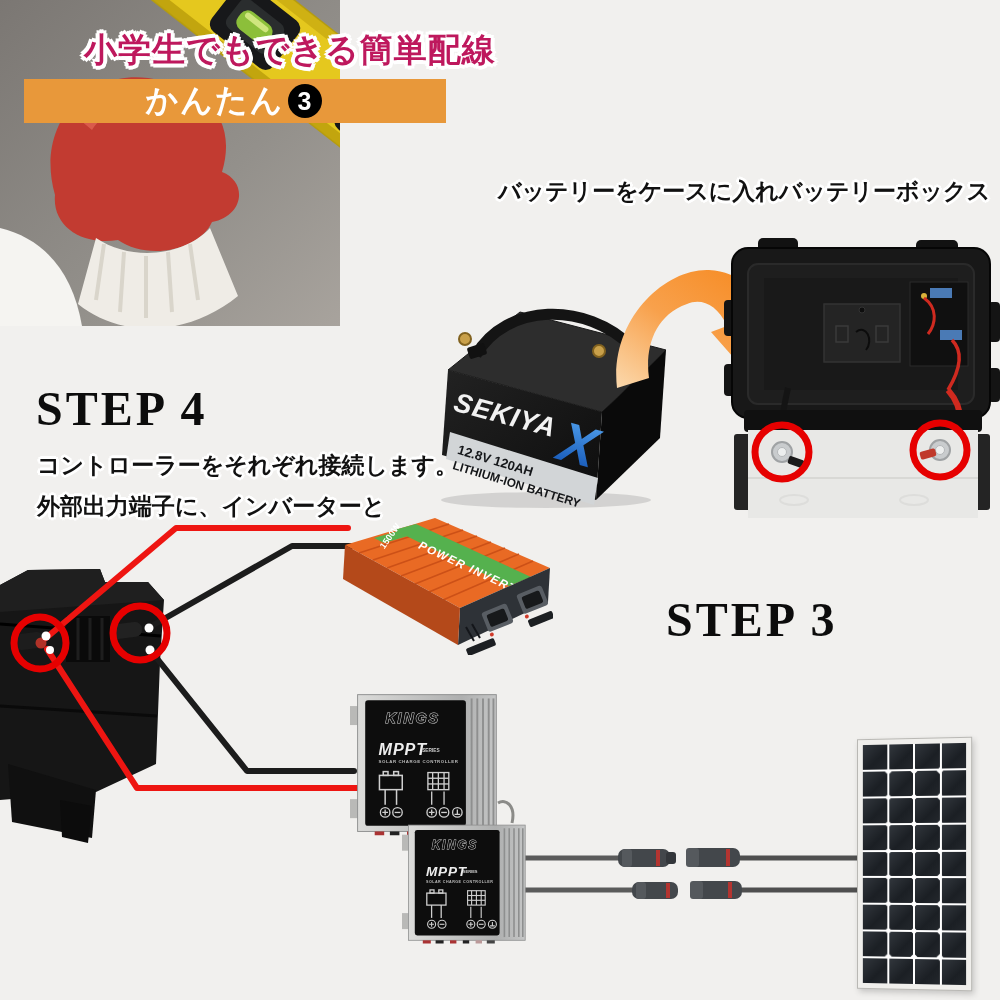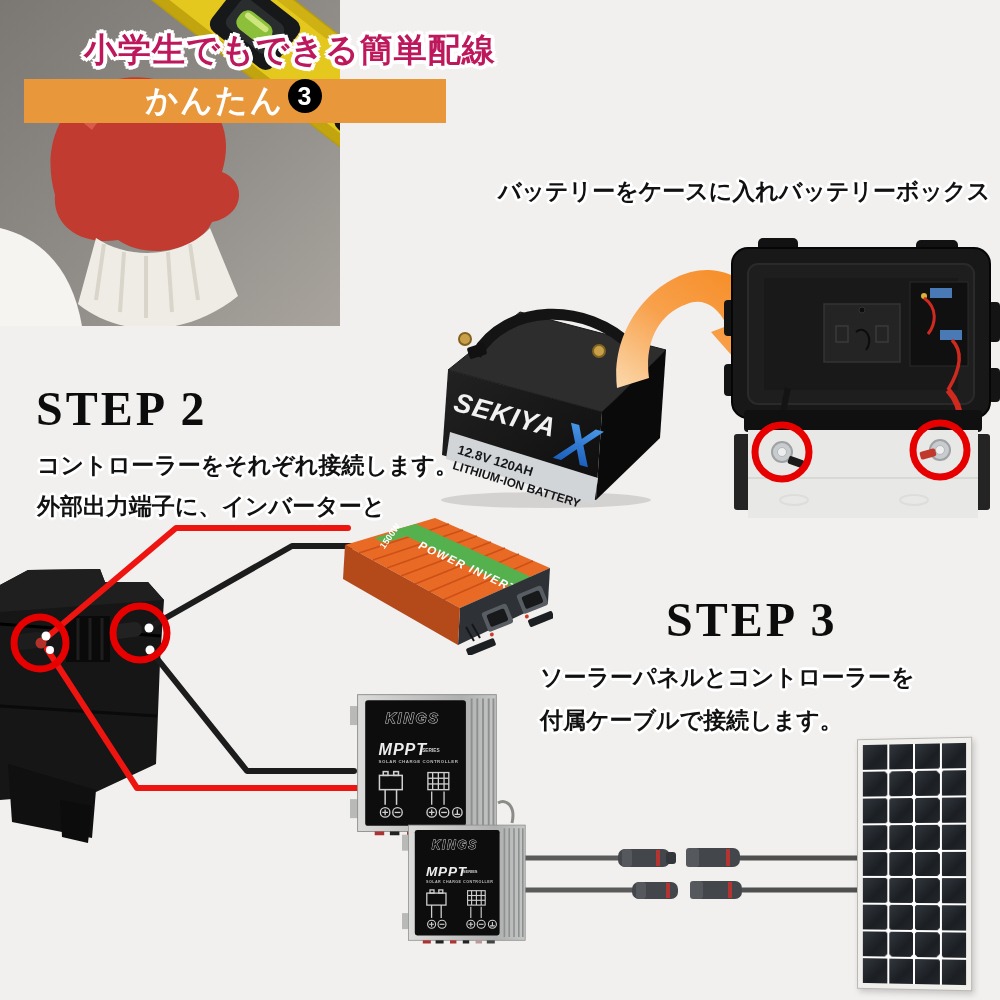--- a/index.html
+++ b/index.html
@@ -11,21 +11,21 @@
   #photo{left:0;top:0;width:340px;height:326px;z-index:1;}
 
   
   #catch{left:84px;top:28px;width:360px;z-index:7;text-align:center;
     font-size:33px;font-weight:900;color:#be185d;letter-spacing:1px;white-space:nowrap;
     text-shadow:-3px -3px 0 #fff,3px -3px 0 #fff,-3px 3px 0 #fff,3px 3px 0 #fff,
                 -4px 0 0 #fff,4px 0 0 #fff,0 -4px 0 #fff,0 4px 0 #fff;}
 
   
   #banner{left:24px;top:79px;width:422px;height:44px;z-index:7;background:#e8983a;
-    display:flex;justify-content:center;color:#fff;
+    display:flex;align-items:center;justify-content:center;color:#fff;
     font-size:32px;font-weight:900;letter-spacing:2px;white-space:nowrap;}
   #banner .num{display:inline-flex;align-items:center;justify-content:center;
     width:34px;height:34px;border-radius:50%;background:#000;color:#fff;
     font-size:25px;font-weight:900;margin:0 3px;letter-spacing:0;}
 
   
   .step-title{z-index:6;font-family:"Liberation Serif","DejaVu Serif",serif;
     font-weight:bold;font-size:48px;color:#0c0c0c;letter-spacing:3px;white-space:nowrap;}
   .step-body{z-index:6;font-size:23px;font-weight:bold;color:#111;white-space:nowrap;
     text-shadow:-2px -2px 0 #fff,2px -2px 0 #fff,-2px 2px 0 #fff,2px 2px 0 #fff,
@@ -467,25 +467,21 @@
   <div id="catch" class="abs">小学生でもできる簡単配線</div>
   <div id="banner" class="abs">
     <span>かんたん</span>
     <span class="num">3</span>
   </div>
 
   <div id="step1-body" class="abs step-body">
     <div>バッテリーをケースに入れバッテリーボックス</div>
   </div>
 
-  <div id="step2-title" class="abs step-title">STEP 2</div>
+  <div id="step2-title" class="abs step-title">STEP 4</div>
   <div id="step2-body" class="abs step-body">
     <div>コントローラーをそれぞれ接続します。</div>
     <div>外部出力端子に、インバーターと</div>
   </div>
 
   <div id="step3-title" class="abs step-title">STEP 3</div>
-  <div id="step3-body" class="abs step-body">
-    <div>ソーラーパネルとコントローラーを</div>
-    <div>付属ケーブルで接続します。</div>
-  </div>
 
 </div>
 
 </body></html>

